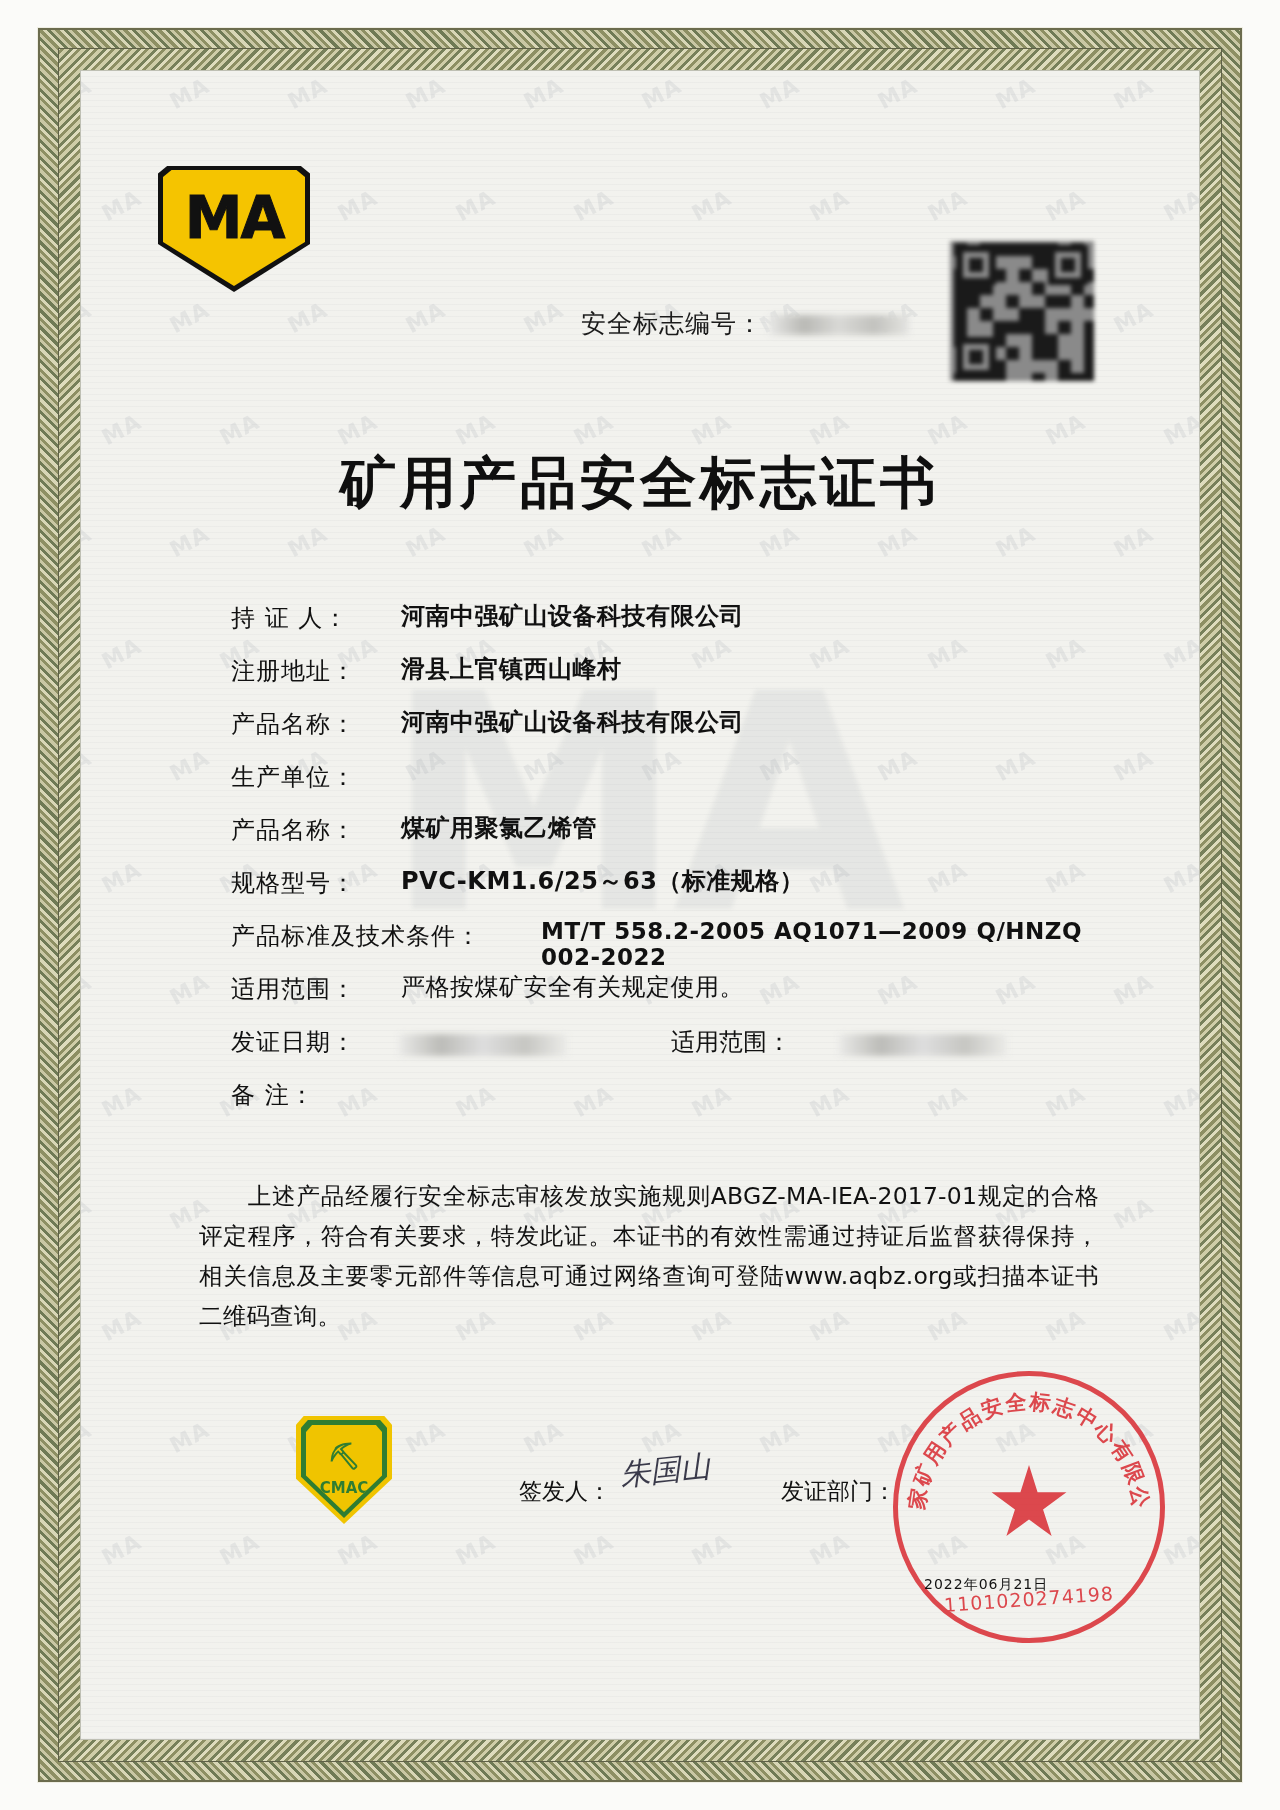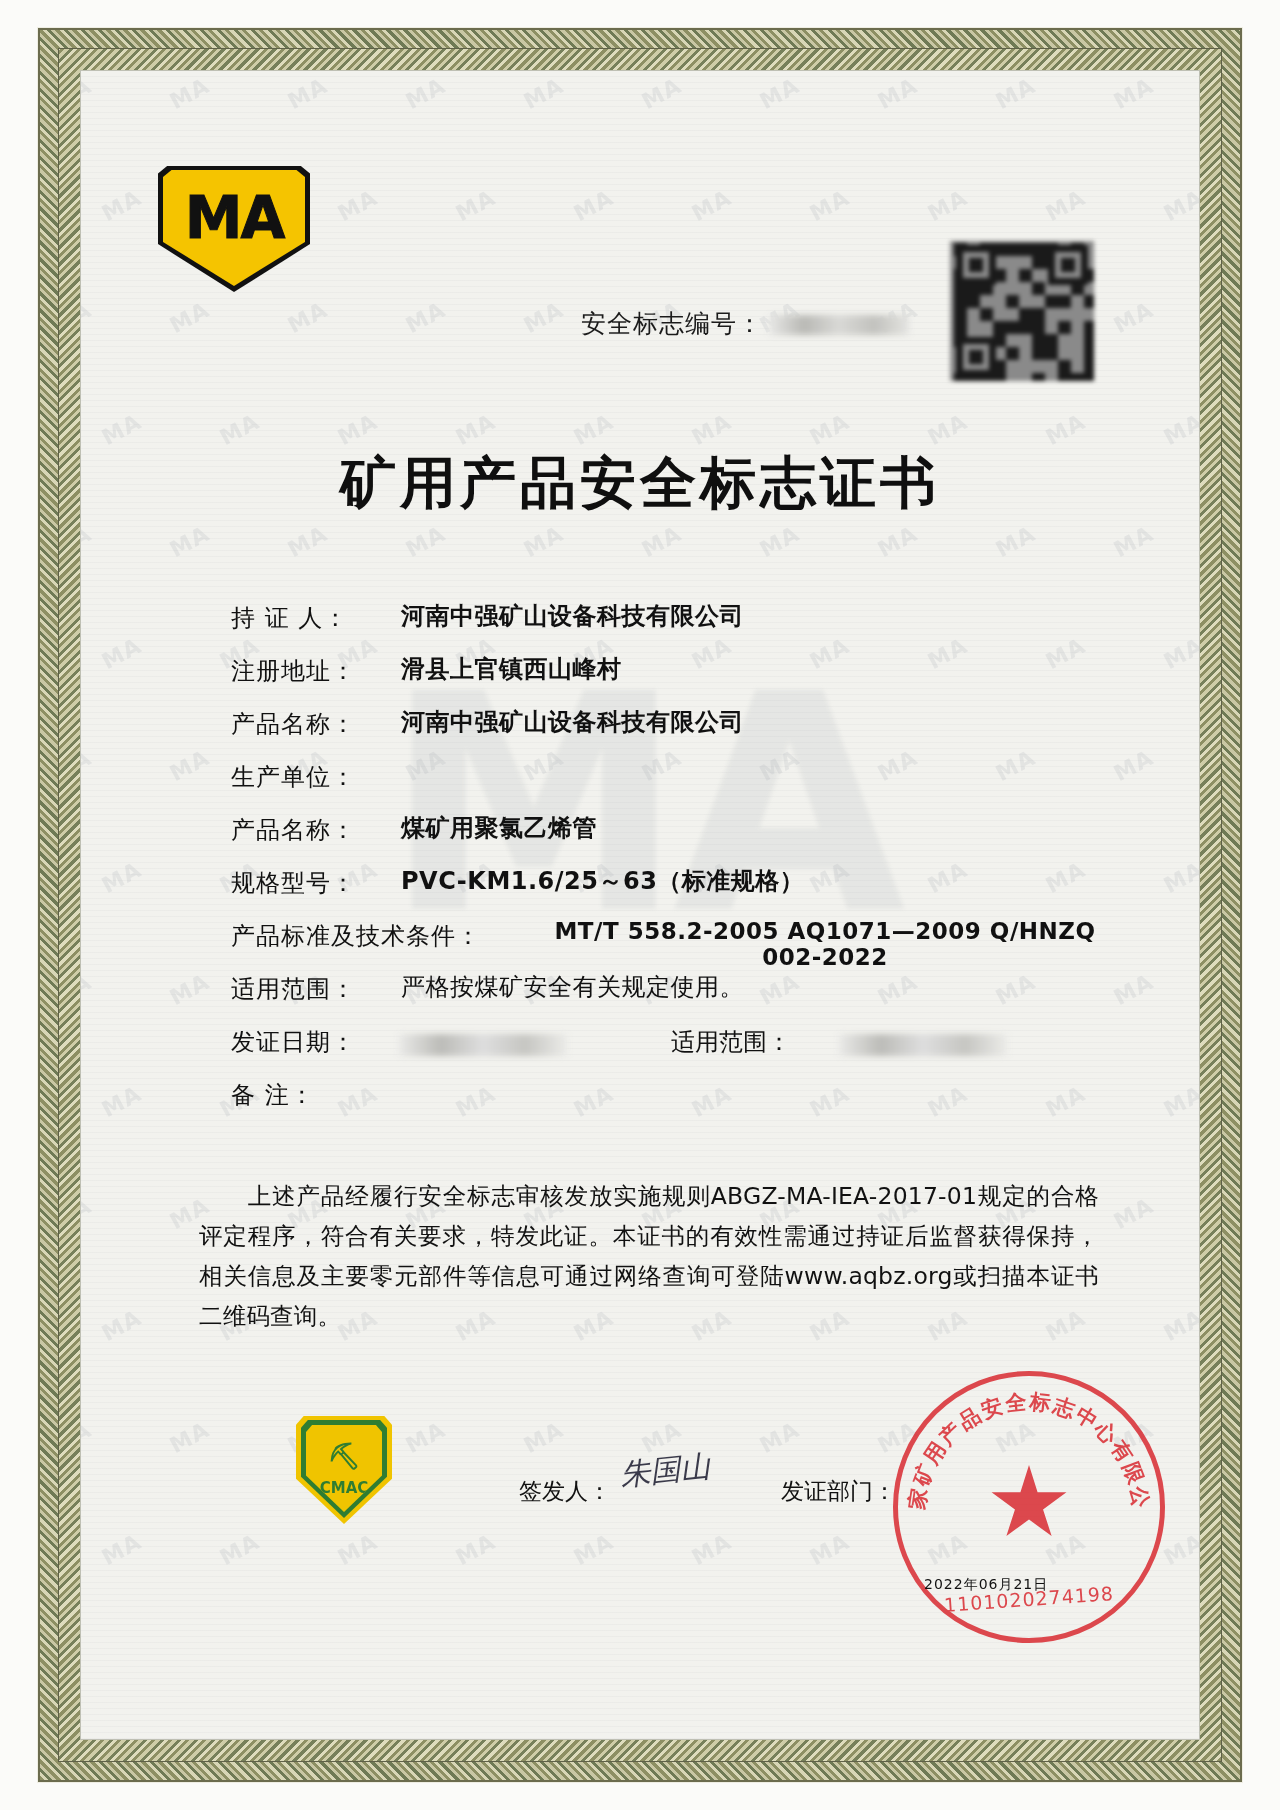--- a/index.html
+++ b/index.html
@@ -117,21 +117,21 @@
     position:absolute;left:0;right:0;top:375px;
     text-align:center;
     font-family:"DejaVu Sans","Liberation Sans",sans-serif;
     font-weight:bold;
     font-size:56px;
     color:#0f0f0f;
     letter-spacing:4px;
   }
   
   .fields{
-    position:absolute;left:150px;top:525px;right:90px;text-align:center;
+    position:absolute;left:150px;top:525px;right:90px;
   }
   .row{
     position:relative;
     height:53px;
     font-size:24px;
     color:#111;
     font-family:"DejaVu Sans","Liberation Sans",sans-serif;
   }
   .lbl{
     position:absolute;left:0;top:6px;

